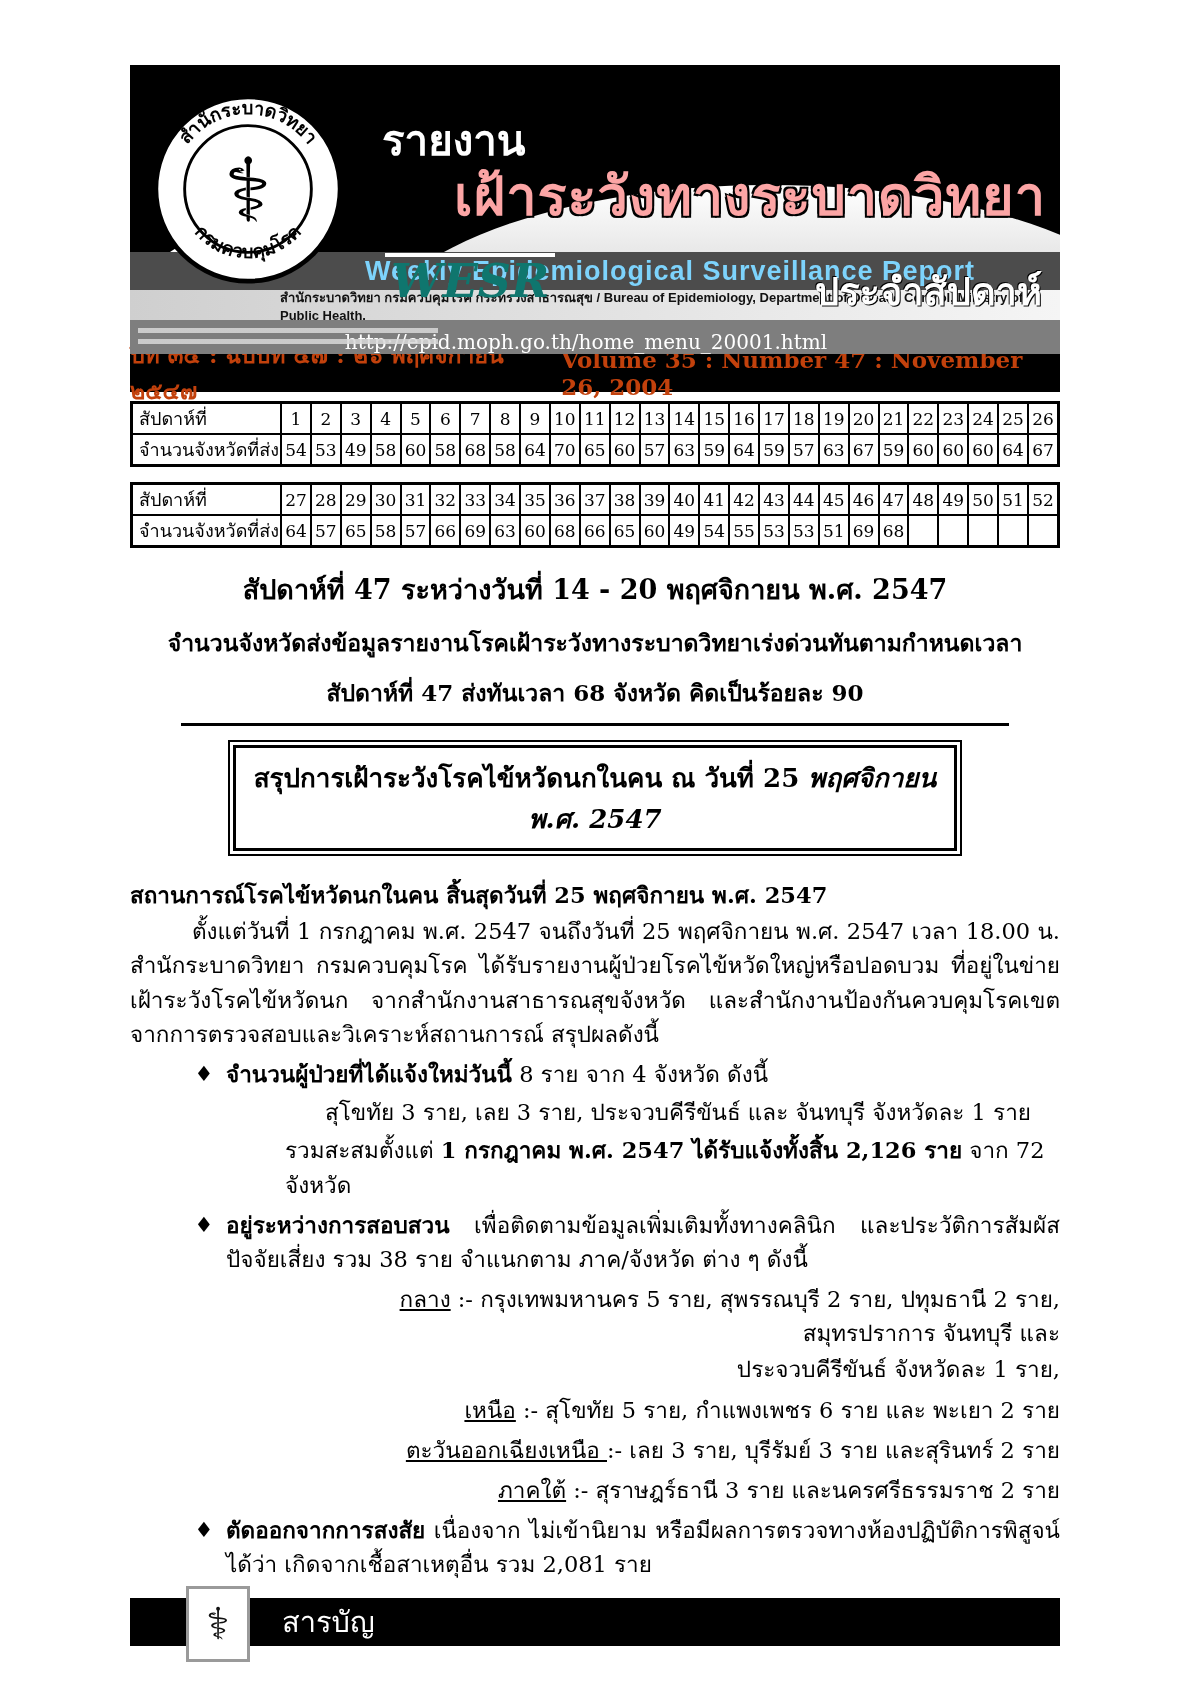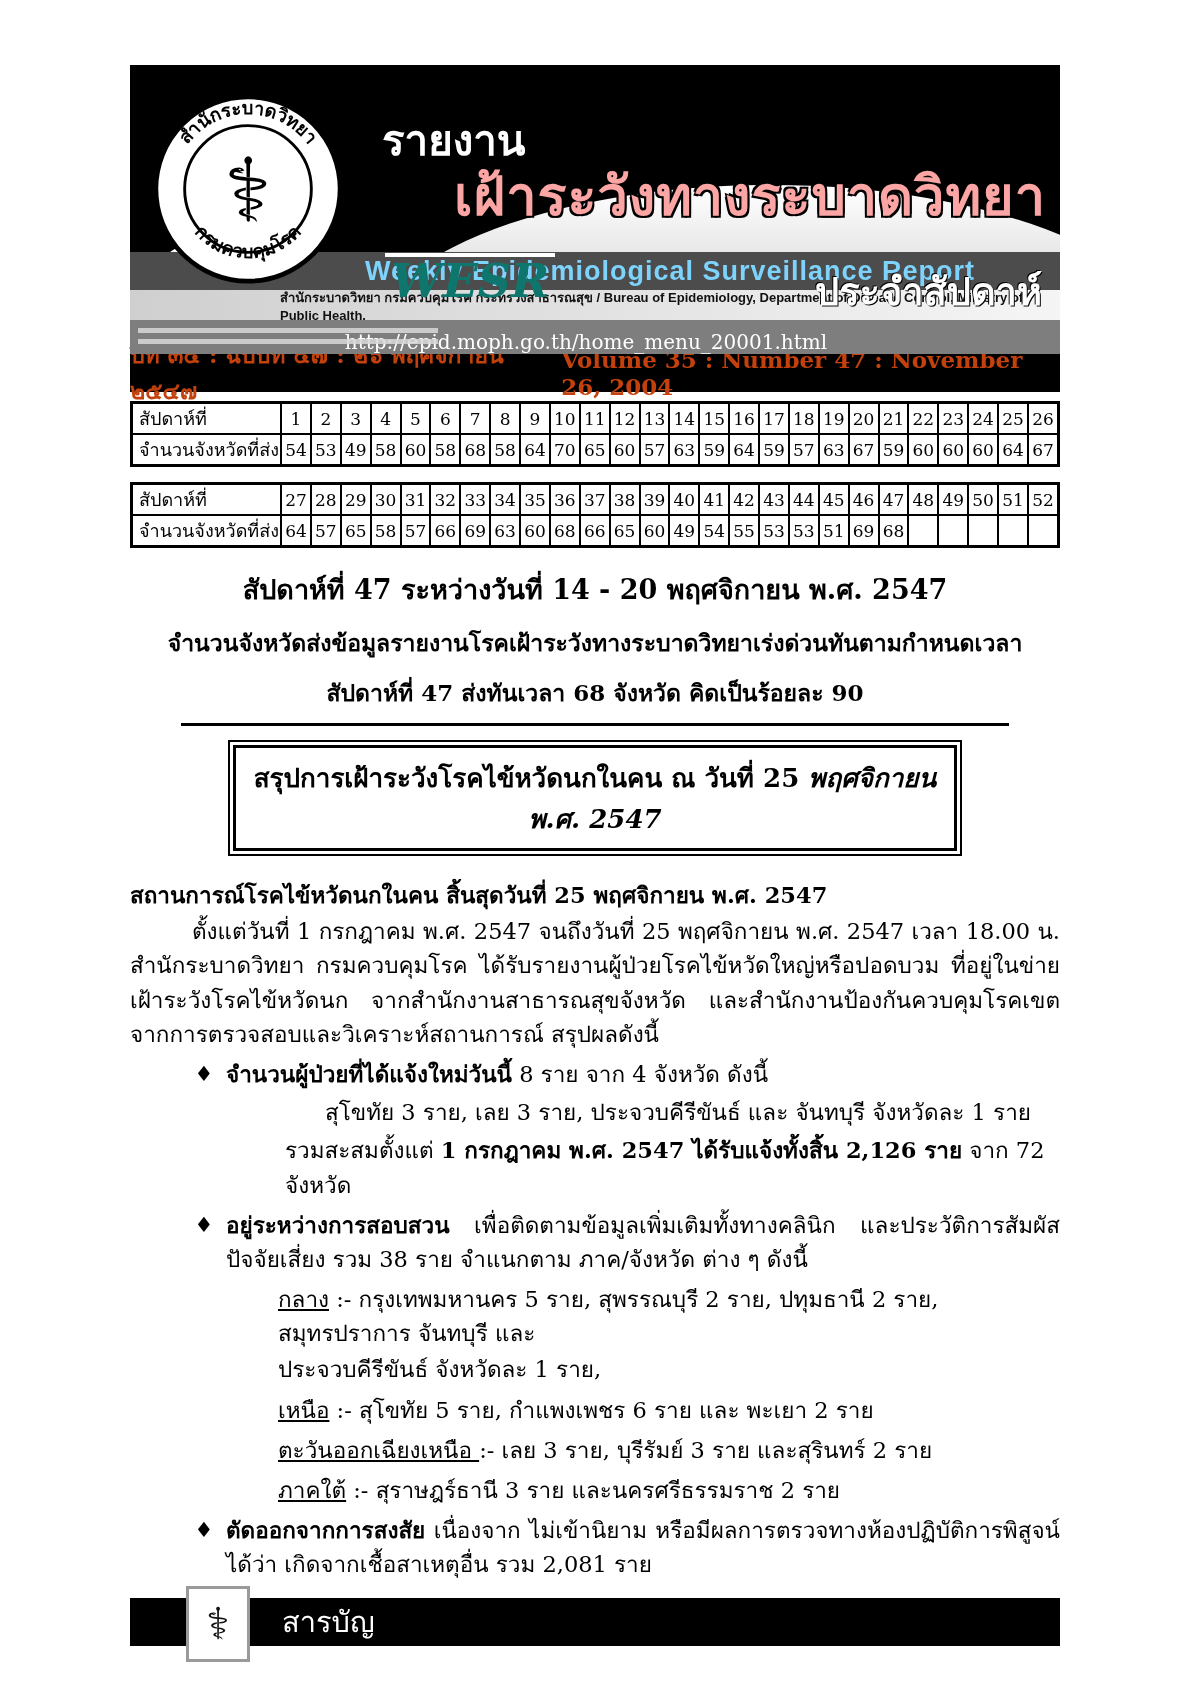--- a/index.html
+++ b/index.html
@@ -65,21 +65,21 @@
   
   .content { margin-top:22px; font-size:22.5px; line-height:1.52; }
   .sit-head { font-weight:bold; }
   .intro { text-indent:62px; text-align:justify; margin-top:2px; }
   .bullet { display:flex; margin-top:6px; }
   .bullet .dia { width:44px; min-width:44px; text-align:center; font-size:21px; padding-top:2px; margin-left:52px; }
   .bullet .btxt { flex:1; text-align:justify; }
   .b { font-weight:bold; }
   .sub1 { margin-left:195px; margin-top:4px; }
   .sub2 { margin-left:155px; margin-top:4px; }
-  .region { margin-left:148px; margin-top:6px; }
+  .region { margin-left:148px; margin-top:6px;text-align:right; }
   .region .rlabel { text-decoration:underline; }
   .region.wrap2 { margin-top:2px; }
   .reported { text-align:right; font-weight:bold; font-size:24px; margin-top:14px; padding-right:8px; }
 
   
   .toc-bar { position:relative; height:48px; background:#000; margin-top:16px; }
   .toc-logo { position:absolute; left:56px; top:-12px; width:64px; height:76px; background:#fff;
     border:3px solid #9a9a9a; display:flex; align-items:center; justify-content:center;
     font-size:44px; color:#111; z-index:2; }
   .toc-label { position:absolute; left:152px; top:0; height:48px; display:flex; align-items:center;

